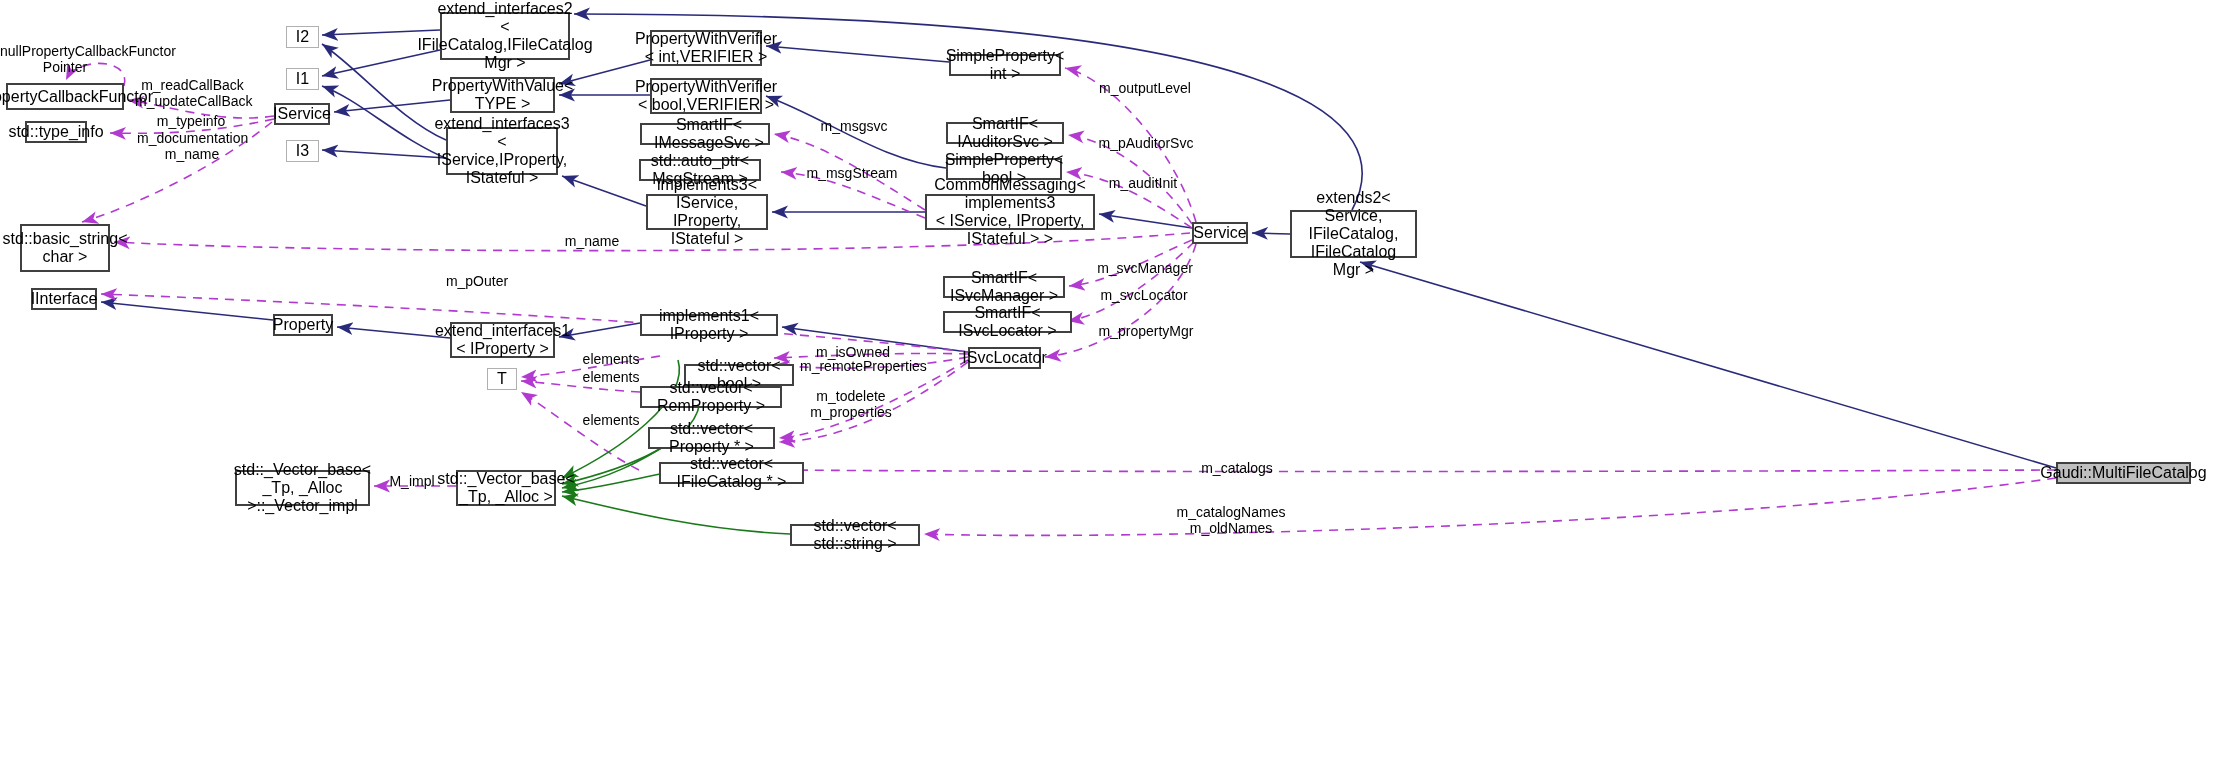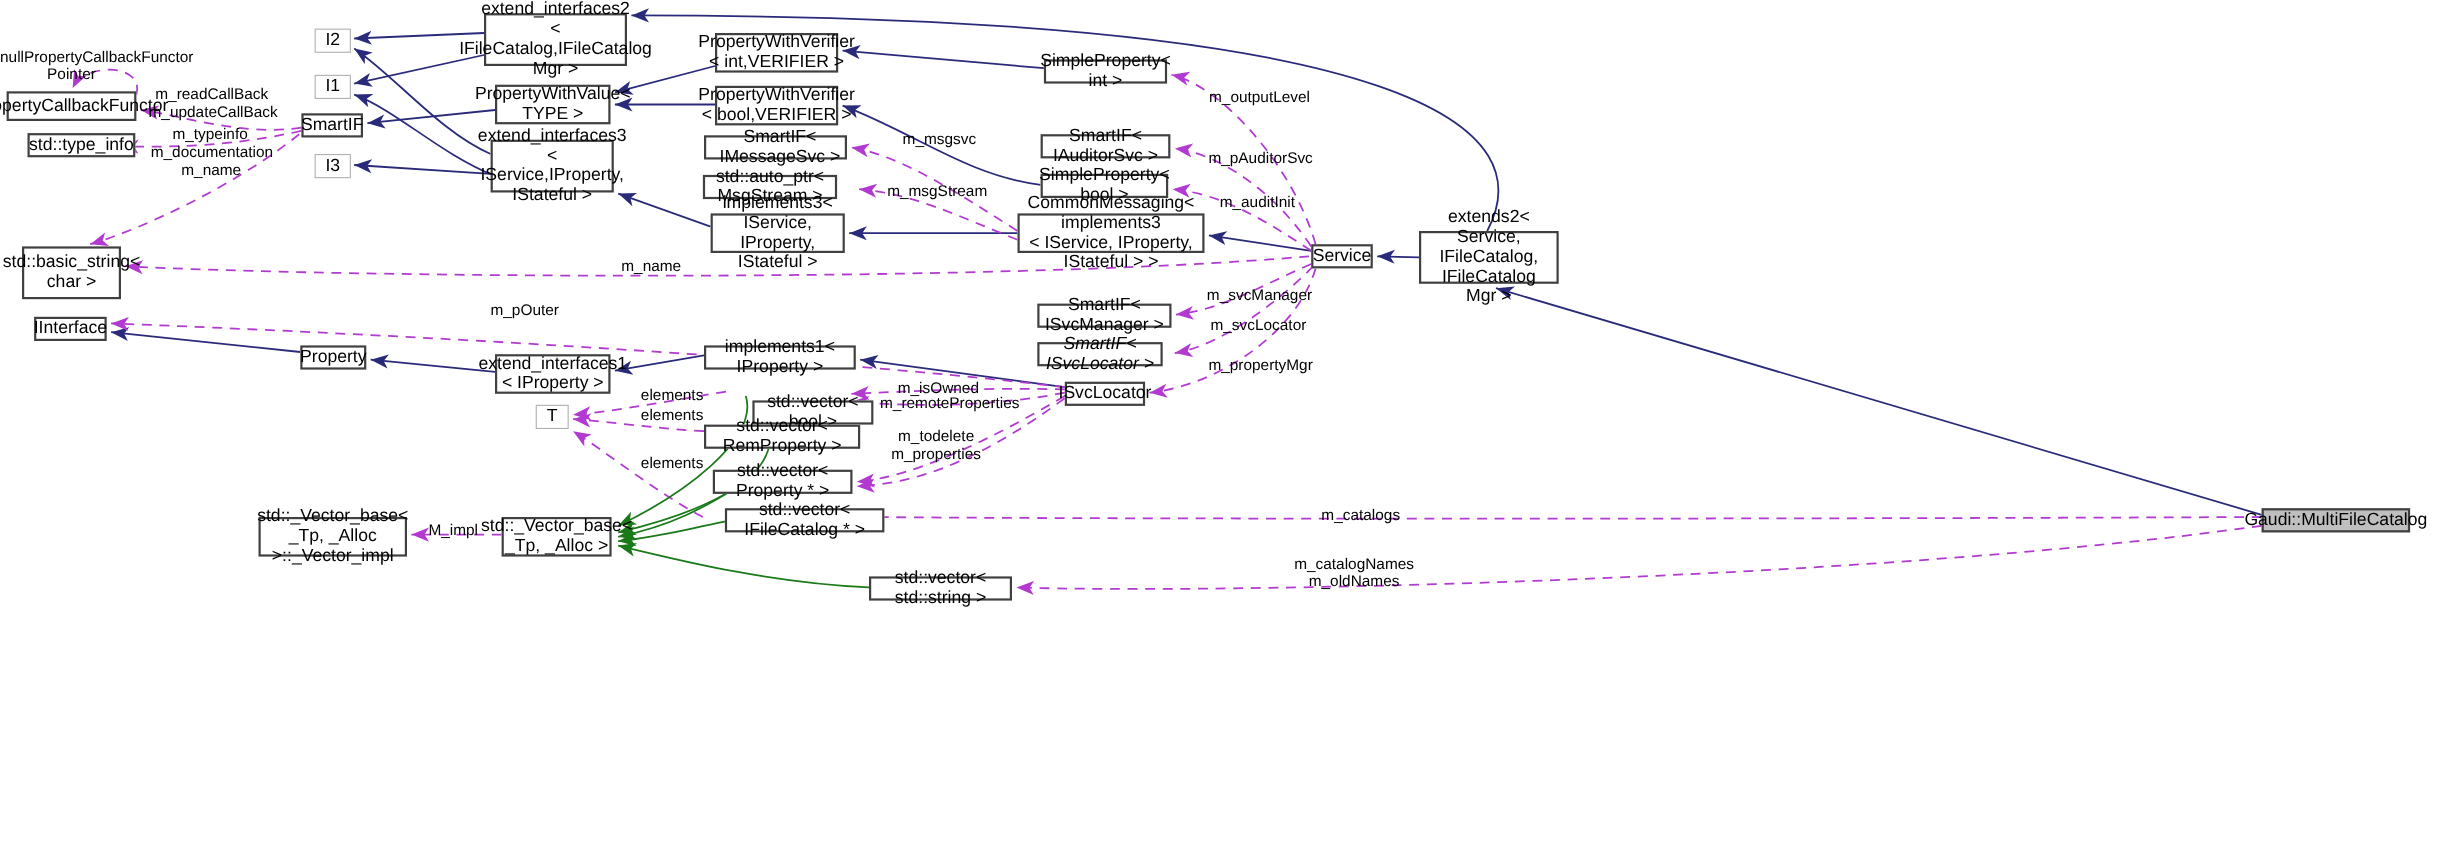--- a/index.html
+++ b/index.html
@@ -132,29 +132,29 @@
       <path d="M676,439 C640,462 610,478 562,488"></path>
 
       <path d="M660,474 C620,482 600,488 562,492"></path>
 
       <path d="M790,534 C700,530 620,510 562,496"></path>
     </g>
   </svg>
 
   <div id="nodes-layer">
       <div class="node solid" style="left: 6px; top: 83px; width: 118px; height: 27px;">PropertyCallbackFunctor</div>
-      <div class="node solid" style="left: 25px; top: 121px; width: 98px; height: 22px;">std::type_info</div>
+      <div class="node solid" style="left: 25px; top: 121px; width: 62px; height: 22px;">std::type_info</div>
       <div class="node solid" style="left: 20px; top: 224px; width: 90px; height: 48px;">std::basic_string&lt;
 char &gt;</div>
       <div class="node solid" style="left: 31px; top: 288px; width: 66px; height: 22px;">IInterface</div>
       <div class="node solid" style="left: 235px; top: 470px; width: 135px; height: 36px;">std::_Vector_base&lt;
 _Tp, _Alloc &gt;::_Vector_impl</div>
       <div class="node thin" style="left: 286px; top: 26px; width: 33px; height: 22px;">I2</div>
       <div class="node thin" style="left: 286px; top: 68px; width: 33px; height: 22px;">I1</div>
-      <div class="node solid" style="left: 274px; top: 103px; width: 56px; height: 22px;">SmartIF</div>
+      <div class="node solid" style="left: 274px; top: 103px; width: 56px; height: 22px;">IService</div>
       <div class="node thin" style="left: 286px; top: 140px; width: 33px; height: 22px;">I3</div>
       <div class="node solid" style="left: 273px; top: 314px; width: 60px; height: 22px;">Property</div>
       <div class="node thin" style="left: 487px; top: 368px; width: 30px; height: 22px;">T</div>
       <div class="node solid" style="left: 456px; top: 470px; width: 100px; height: 36px;">std::_Vector_base&lt;
 _Tp, _Alloc &gt;</div>
       <div class="node solid" style="left: 440px; top: 12px; width: 130px; height: 48px;">extend_interfaces2
 &lt; IFileCatalog,IFileCatalog
 Mgr &gt;</div>
       <div class="node solid" style="left: 450px; top: 77px; width: 105px; height: 36px;">PropertyWithValue&lt;
 TYPE &gt;</div>
@@ -177,21 +177,21 @@
       <div class="node solid" style="left: 648px; top: 427px; width: 127px; height: 22px;">std::vector&lt; Property * &gt;</div>
       <div class="node solid" style="left: 639px; top: 462px; width: 145px; height: 22px; margin-left: 20px;">std::vector&lt; IFileCatalog * &gt;</div>
       <div class="node solid" style="left: 790px; top: 524px; width: 130px; height: 22px;">std::vector&lt; std::string &gt;</div>
       <div class="node solid" style="left: 925px; top: 194px; width: 170px; height: 36px;">CommonMessaging&lt; implements3
 &lt; IService, IProperty, IStateful &gt; &gt;</div>
       <div class="node solid" style="left: 968px; top: 347px; width: 73px; height: 22px;">ISvcLocator</div>
       <div class="node solid" style="left: 949px; top: 54px; width: 112px; height: 22px;">SimpleProperty&lt; int &gt;</div>
       <div class="node solid" style="left: 946px; top: 122px; width: 118px; height: 22px;">SmartIF&lt; IAuditorSvc &gt;</div>
       <div class="node solid" style="left: 946px; top: 158px; width: 116px; height: 22px;">SimpleProperty&lt; bool &gt;</div>
       <div class="node solid" style="left: 943px; top: 276px; width: 122px; height: 22px;">SmartIF&lt; ISvcManager &gt;</div>
-      <div class="node solid" style="left: 943px; top: 311px; width: 114px; height: 22px; font-style: italic;">SmartIF&lt; ISvcLocator &gt;</div>
+      <div class="node solid" style="left: 943px; top: 311px; width: 129px; height: 22px;">SmartIF&lt; ISvcLocator &gt;</div>
       <div class="node solid" style="left: 1192px; top: 222px; width: 56px; height: 22px;">Service</div>
       <div class="node solid" style="left: 1290px; top: 210px; width: 127px; height: 48px;">extends2&lt; Service,
 IFileCatalog, IFileCatalog
 Mgr &gt;</div>
       <div class="node focus" style="left: 2056px; top: 462px; width: 135px; height: 22px;">Gaudi::MultiFileCatalog</div>
     </div>
   <div id="labels-layer">
       <div class="elabel" style="left: 0px; top: 44px; width: 130px;">nullPropertyCallbackFunctor
 Pointer</div>
       <div class="elabel" style="left: 135px; top: 78px; width: 115px;">m_readCallBack

